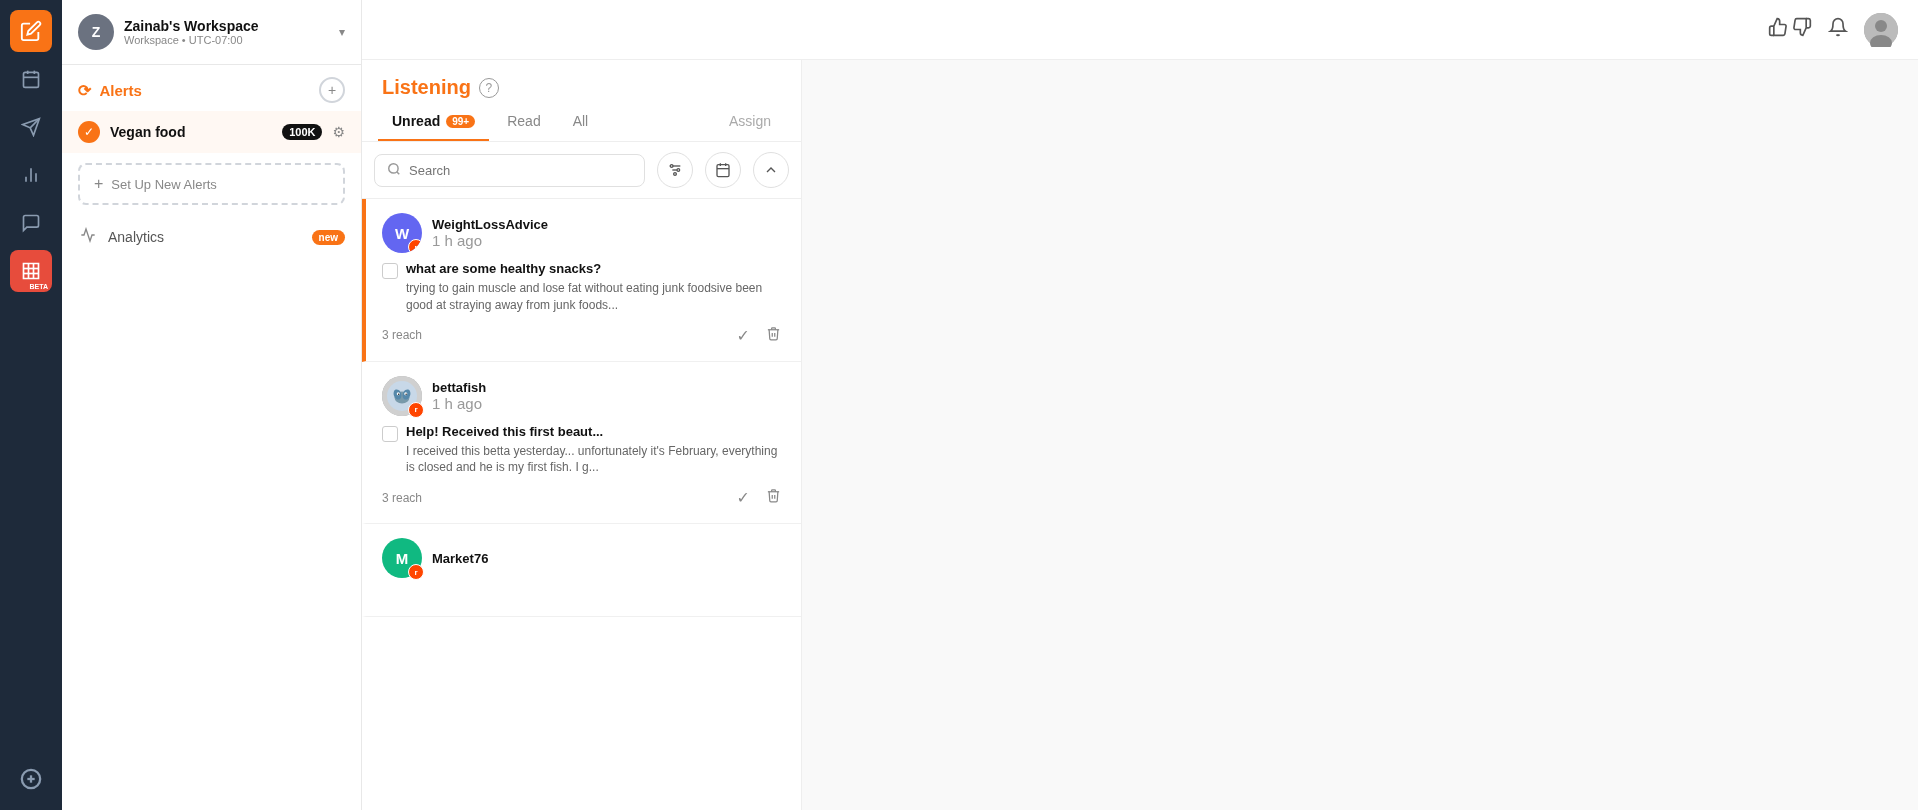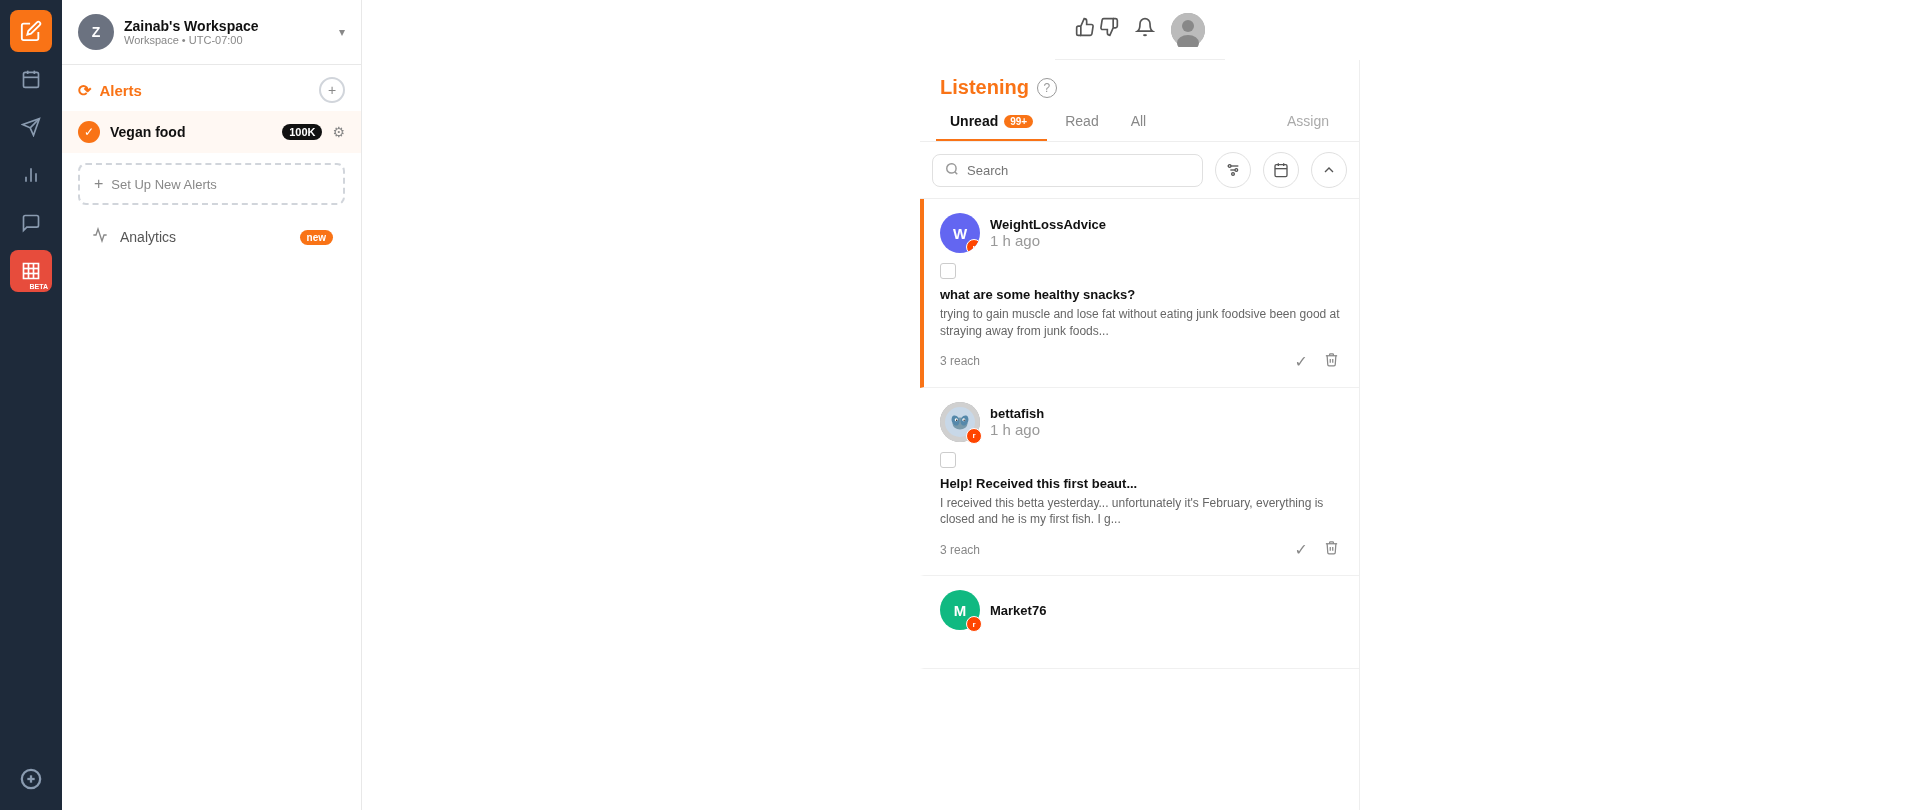--- a/index.html
+++ b/index.html
@@ -90,21 +90,21 @@
       display: flex; align-items: center; gap: 8px;
       margin: 10px 16px;
       padding: 10px 14px;
       border: 2px dashed #d1d5db; border-radius: 8px;
       cursor: pointer; color: #888; font-size: 13px;
       background: white;
     }
 
     .sidebar-nav-item {
       display: flex; align-items: center; gap: 10px;
-      padding: 12px 28px;
+      padding: 12px 16px;
       cursor: pointer; color: #555;
     }
     .sidebar-nav-icon { font-size: 16px; color: #888; width: 20px; text-align: center; }
     .sidebar-nav-label { font-weight: 500; font-size: 14px; flex: 1; }
     .badge-new {
       background: #f97316; color: white;
       font-size: 10px; font-weight: 700;
       padding: 2px 7px; border-radius: 10px;
     }
     .badge-coming-soon {
@@ -113,21 +113,20 @@
       padding: 3px 8px; border-radius: 10px;
     }
 
     
     .main-content {
       flex: 1;
       display: flex;
       flex-direction: column;
       background: white;
       min-width: 0;
-      align-items: center;
     }
 
     
     .top-bar {
       height: 60px;
       border-bottom: 1px solid #eee;
       display: flex; align-items: center; justify-content: flex-end;
       padding: 0 20px; gap: 16px;
       background: white;
     }
@@ -234,21 +233,21 @@
       position: absolute; bottom: -2px; right: -2px;
       width: 16px; height: 16px; border-radius: 50%;
       background: #ff4500; display: flex; align-items: center; justify-content: center;
       font-size: 9px; color: white; font-weight: 700; border: 1.5px solid white;
     }
     .feed-meta { flex: 1; }
     .feed-username { font-weight: 700; font-size: 13px; color: #111; }
     .feed-time { font-size: 15px; color: #999; }
 
     .feed-item-body { padding-left: 0; }
-    .feed-item-row { display: flex; align-items: flex-start; gap: 8px; flex-direction: column; }
+    .feed-item-row { display: flex; align-items: flex-start; gap: 8px; }
     .feed-checkbox {
       width: 16px; height: 16px; margin-top: 2px;
       border: 1.5px solid #ccc; border-radius: 3px; flex-shrink: 0; cursor: pointer;
       appearance: none; -webkit-appearance: none; background: white;
     }
     .feed-checkbox:checked { background: #f97316; border-color: #f97316; }
 
     .feed-text-block { flex: 1; }
     .feed-title { font-weight: 600; font-size: 13px; color: #111; margin-bottom: 4px; }
     .feed-snippet { font-size: 12px; color: #666; line-height: 1.4; }

